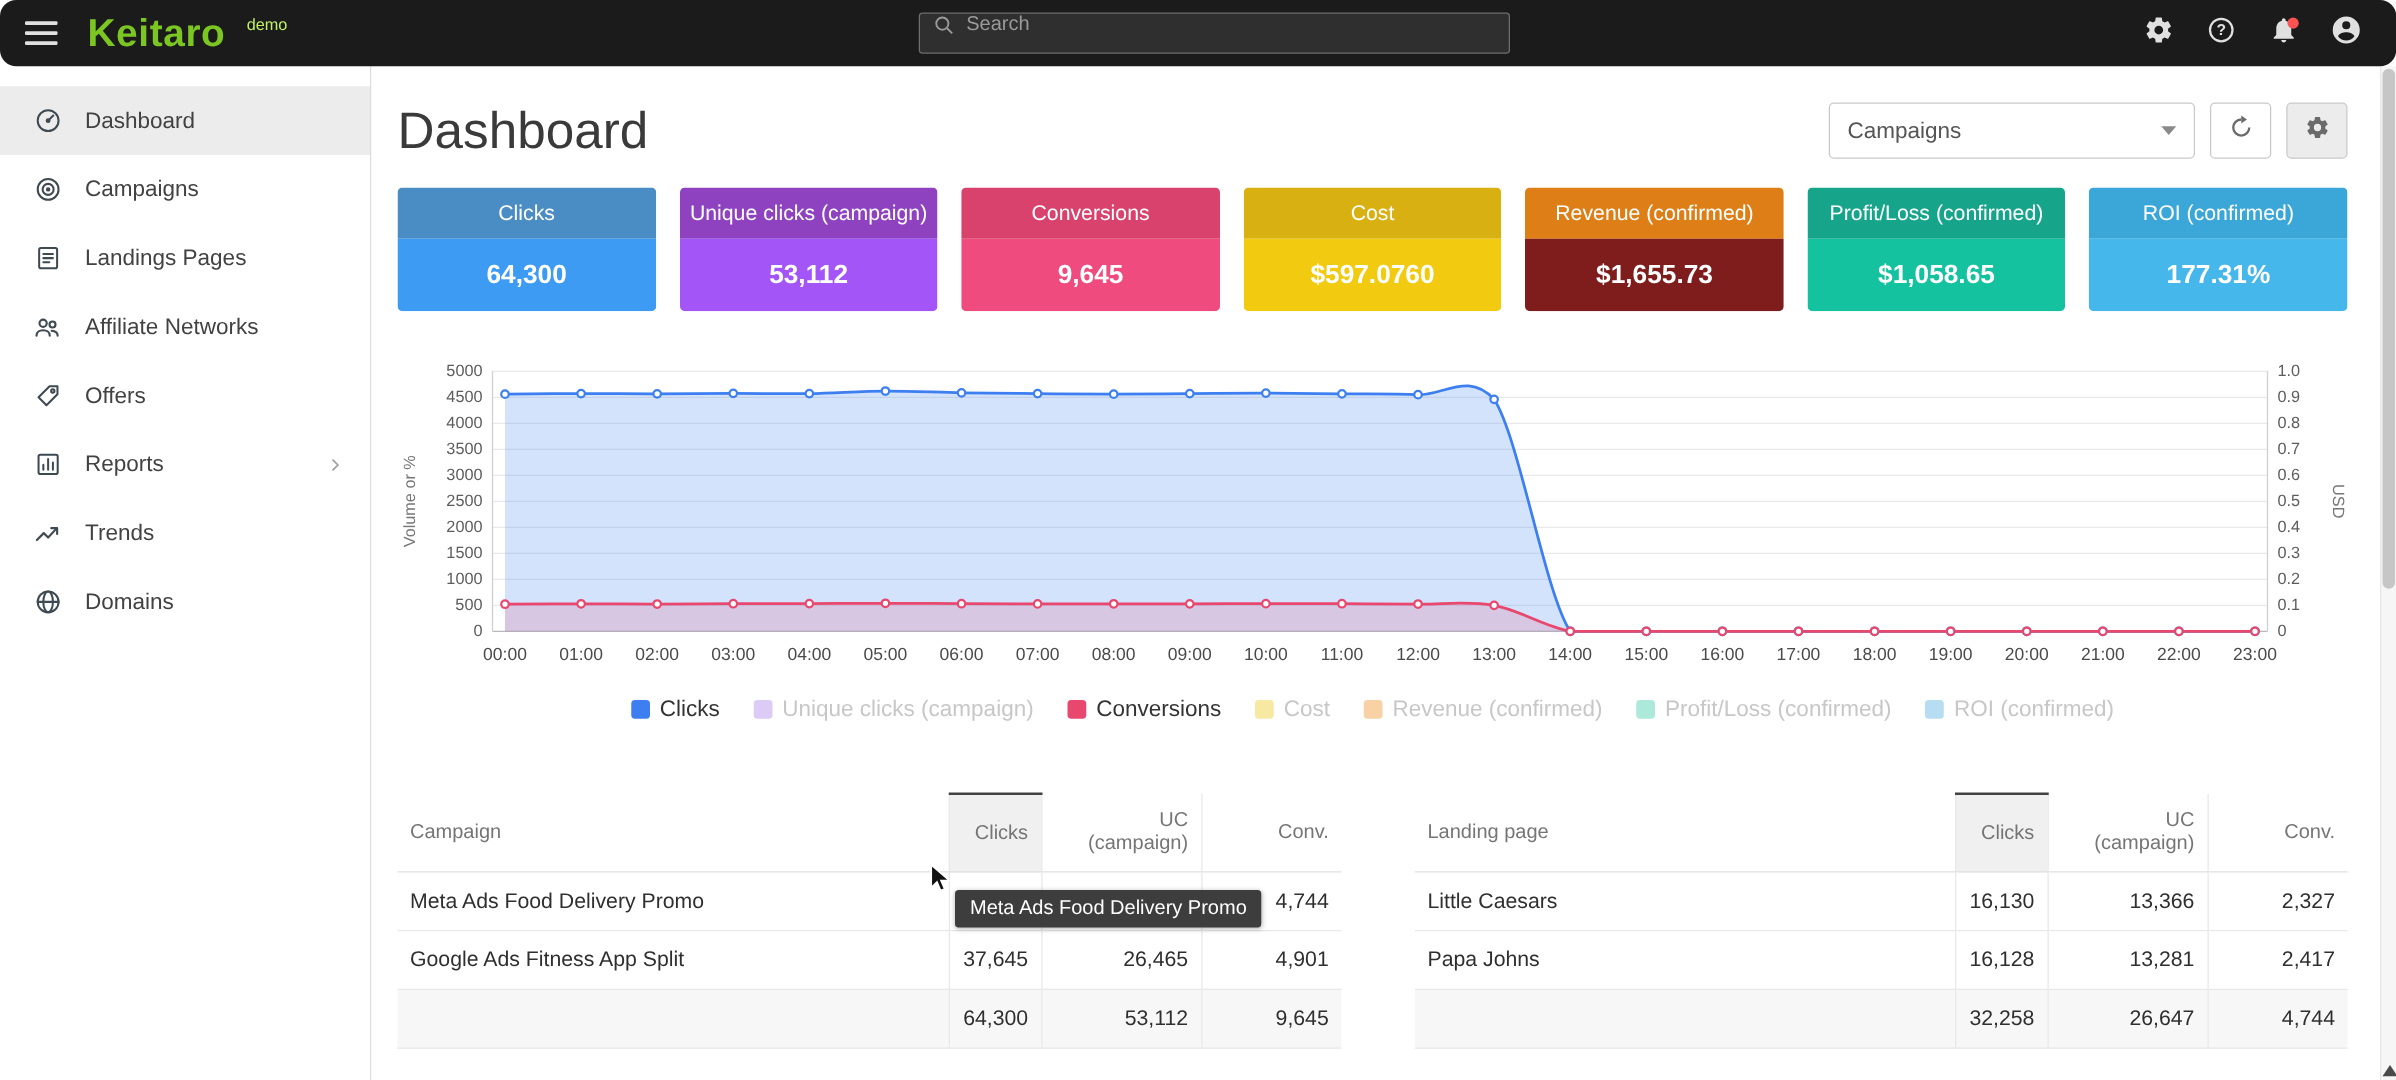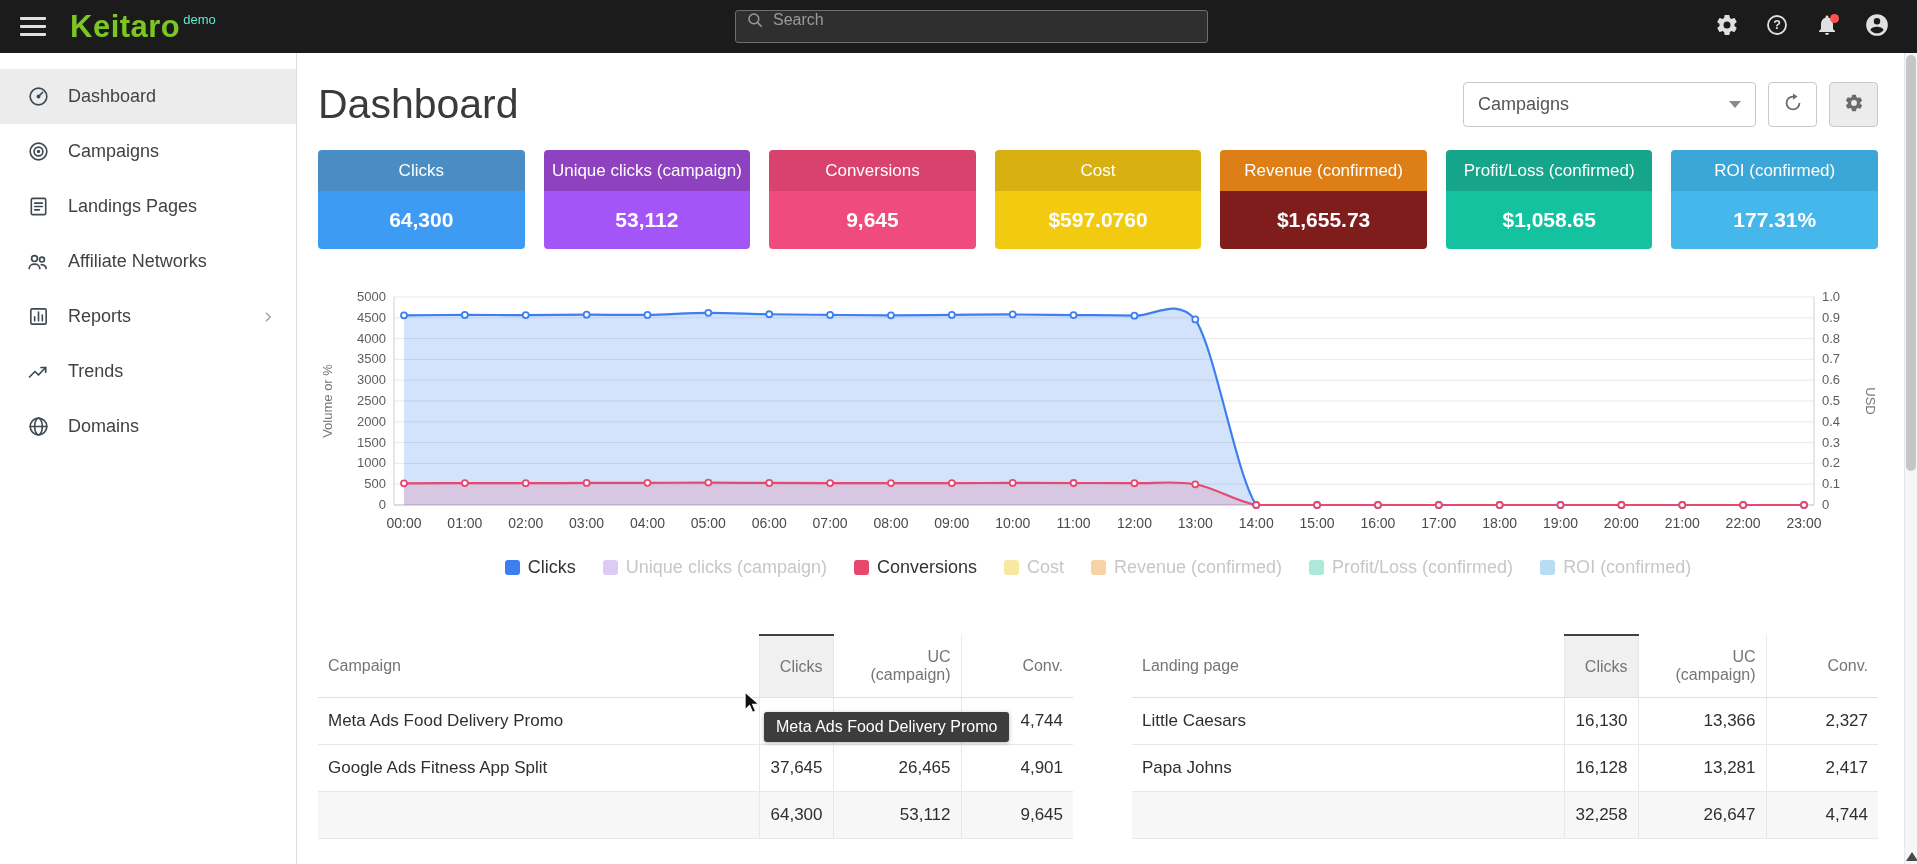--- a/index.html
+++ b/index.html
@@ -1,24 +1,24 @@
 <!DOCTYPE html>
 <html><head>
 <meta charset="utf-8">
 <style>
   * { margin:0; padding:0; box-sizing:border-box; }
   html,body { width:1917px; height:864px; overflow:hidden; }
   body { font-family:"Liberation Sans", sans-serif; background:#fff; position:relative; }
 
   
-  .topbar { position:absolute; top:0; left:0; width:1917px; height:53px; background:#1b1b1b; display:flex; align-items:center; z-index:40; }
+  .topbar { position:absolute; top:0; left:0; width:1917px; height:53px; background:#1b1b1b; display:flex; align-items:center; z-index:40;border-radius:13px; }
   .hamburger { width:26px; margin-left:20px; cursor:pointer; }
   .hamburger span { display:block; height:3px; background:#e0e0e0; margin:5px 0; border-radius:1px; }
   .logo { margin-left:24px; font-size:31px; font-weight:bold; color:#7cc623; letter-spacing:.5px; display:flex; align-items:flex-start; }
-  .logo .demo { font-size:13px; color:#5eead4; font-weight:normal; margin-left:3px; margin-top:3px; letter-spacing:0;text-align:center; }
+  .logo .demo { font-size:13px; color:#bef264; font-weight:normal; margin-left:17px; margin-top:3px; letter-spacing:0;text-align:center; }
   .searchbox { position:absolute; left:735px; top:10px; width:473px; height:33px; background:#2f2f2f; border:1px solid #6e6e6e; border-radius:3px; display:flex; align-items:flex-start; padding:0 10px; }
   .searchbox input { flex:1; background:transparent; border:none; outline:none; color:#ddd; font-size:16px; margin-left:9px; font-family:inherit; }
   .searchbox input::placeholder { color:#9a9a9a; }
   .topbar-right { margin-left:auto; display:flex; align-items:center; gap:14px; padding-right:22px; }
   .icon-btn { width:36px; height:36px; display:flex; align-items:center; justify-content:center; position:relative; cursor:pointer; }
   .badge-dot { position:absolute; top:5px; right:6px; width:9px; height:9px; border-radius:50%; background:#ff5252; }
 
   
   .sidebar { position:absolute; top:53px; left:0; width:297px; height:811px; background:#fff; border-right:1px solid #ddd; padding-top:16px; z-index:10; }
   .side-item { height:55px; display:flex; align-items:center; padding:0 20px 0 26px; gap:18px; cursor:pointer; color:#424242; }
@@ -160,20 +160,29 @@
     <div class="side-item">
       <span class="side-icon">
         <svg width="24" height="24" viewBox="0 0 24 24">
           <circle cx="8.5" cy="8.6" r="2.9"></circle>
           <circle cx="16" cy="9.6" r="2.4"></circle>
           <path d="M3.2 18.5c0-2.7 2.4-4.3 5.3-4.3s5.3 1.6 5.3 4.3"></path>
           <path d="M15.3 14.6c2.6.2 4.8 1.5 4.8 3.9"></path>
         </svg>
       </span>
       <span class="side-label">Affiliate Networks</span>
+    </div>
+    <div class="side-item">
+      <span class="side-icon">
+        <svg width="23" height="23" viewBox="0 0 24 24">
+          <path d="M19.8 4.2v6.6l-9.2 9.2-6.6-6.6 9.2-9.2h6.6z"></path>
+          <circle cx="15.9" cy="8.1" r="1.4"></circle>
+        </svg>
+      </span>
+      <span class="side-label">Offers</span>
     </div>
     <div class="side-item">
       <span class="side-icon">
         <svg width="23" height="23" viewBox="0 0 24 24">
           <rect x="4" y="4" width="16" height="16" rx="1.5"></rect>
           <path d="M8 16.5v-4.2M12 16.5V7.5M16 16.5v-6"></path>
         </svg>
       </span>
       <span class="side-label">Reports</span>
       <span class="side-chevron">

